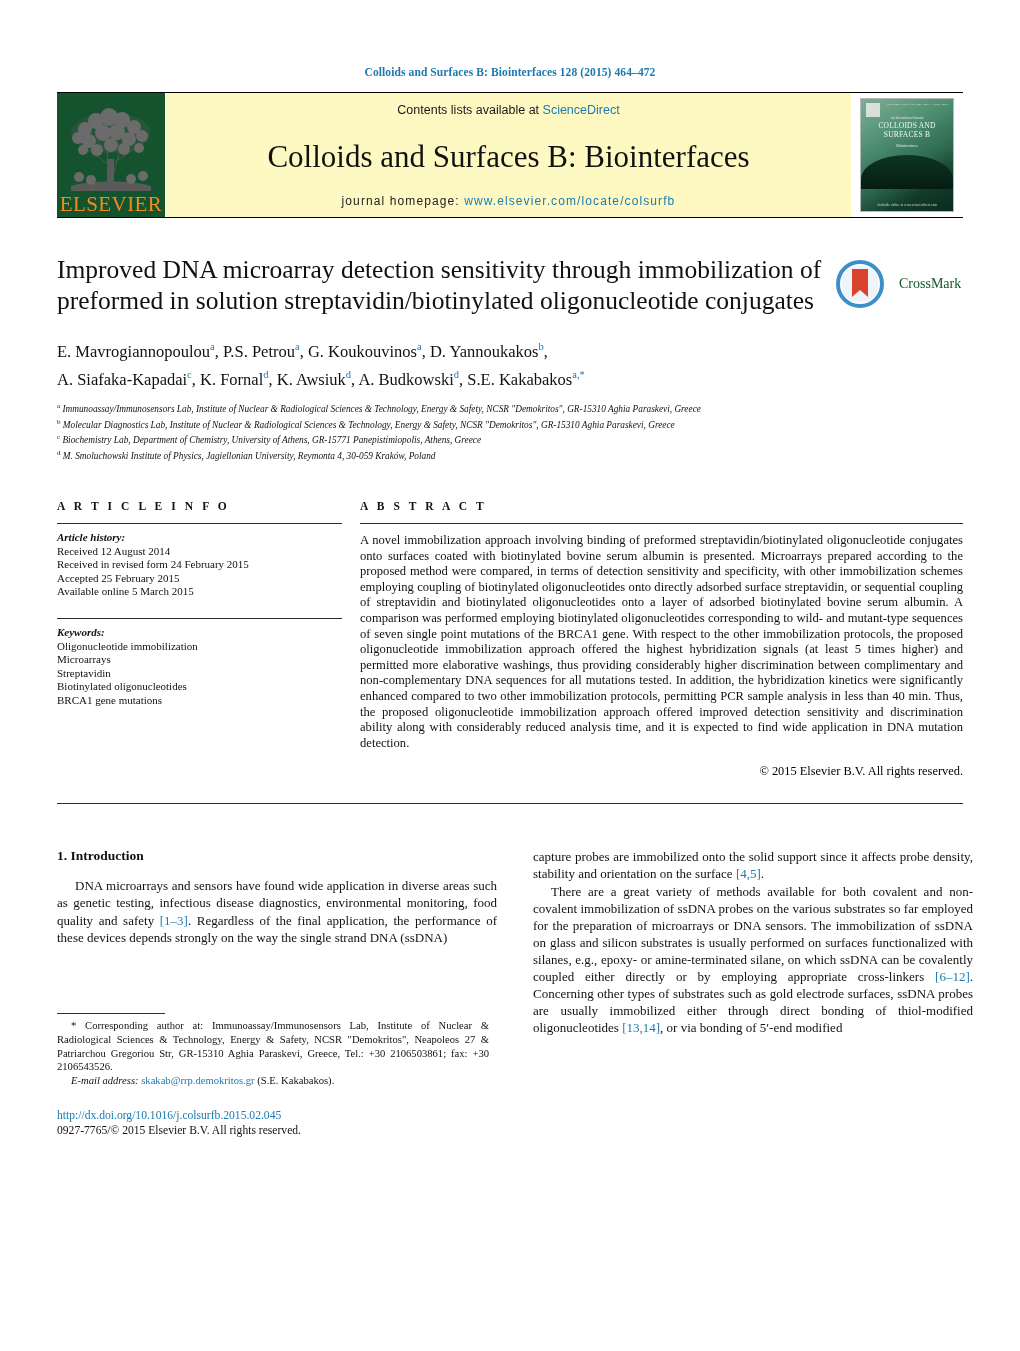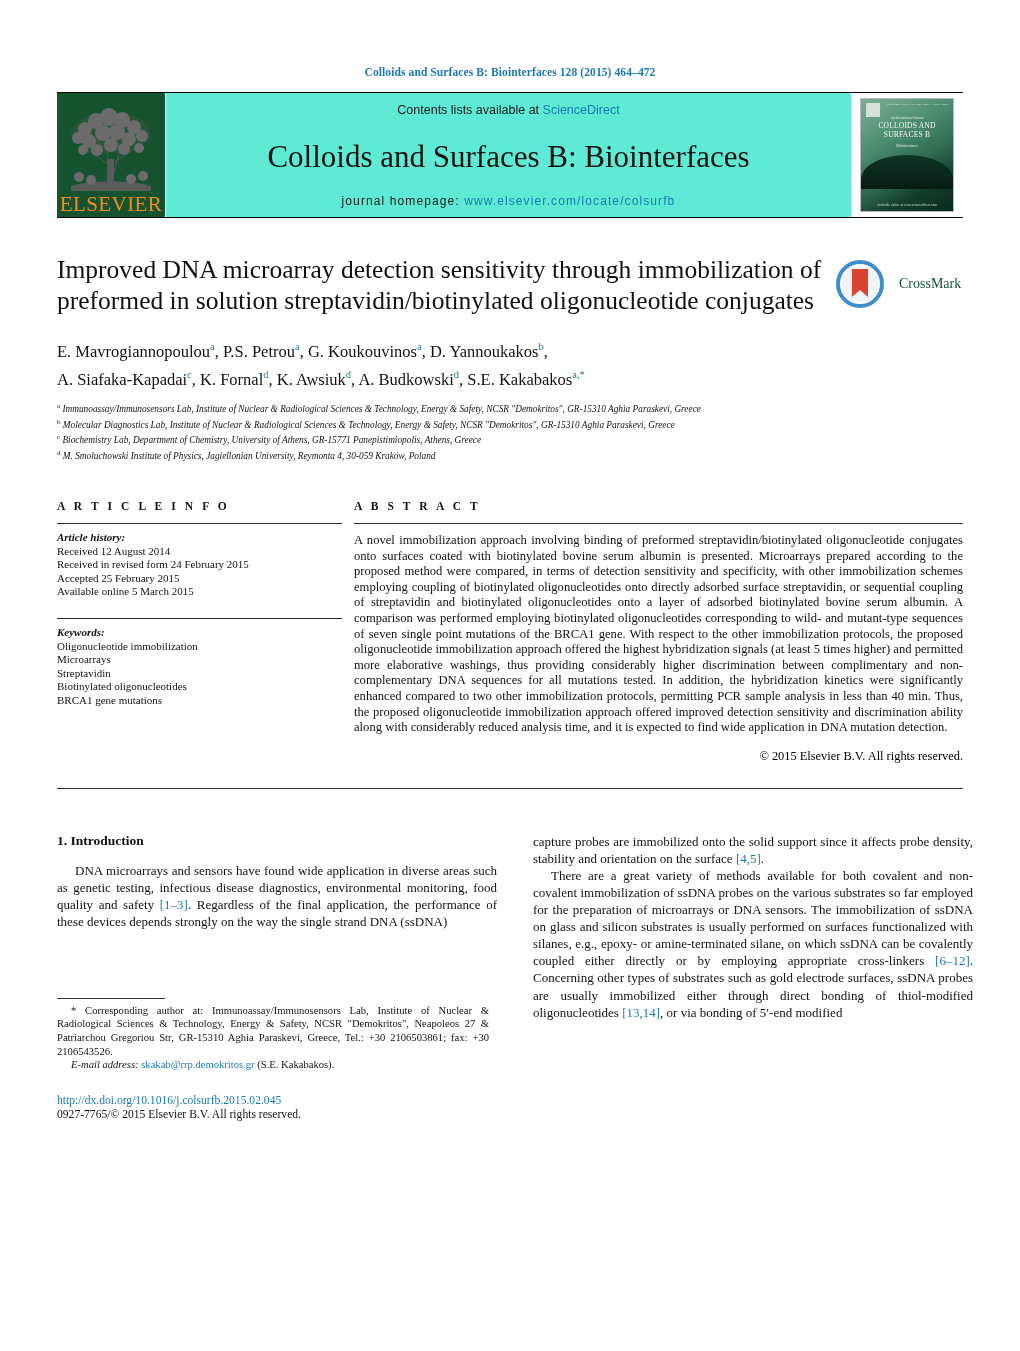--- a/index.html
+++ b/index.html
@@ -56,21 +56,21 @@
   .elsevier-word {
     font-family: "Liberation Serif", serif;
     font-size: 21px;
     color: #f08c1b;
     letter-spacing: 0.4px;
     line-height: 1;
     margin-top: -1px;
   }
   .banner-mid {
     flex: 1 1 auto;
-    background: #5eead4;
+    background: #fef9c3;
     position: relative;
     display: flex;
     flex-direction: column;
     justify-content: space-between;
     padding: 10px 0 9px 0;
     border-left: 1px solid #fff;
   }
   .contents-line {
     text-align: center;
     font-family: "Liberation Sans", sans-serif;
@@ -179,21 +179,21 @@
     font-size: 9.3px;
     line-height: 12.4px;
     color: #111;
   }
   .affils sup { font-style: normal; font-size: 7px; }
 
   
   .infoabs {
     margin-top: 38px;
     display: flex;
-    gap: 12px;
+    gap: 18px;
   }
   .col-info { width: 285px; flex: 0 0 285px; }
   .col-abs  { flex: 1 1 auto; padding-left: 0px; }
   .sec-head {
     font-family: "Liberation Serif", serif;
     font-weight: bold;
     font-size: 11.5px;
     letter-spacing: 3.1px;
     color: #111;
     margin-bottom: 11px;

